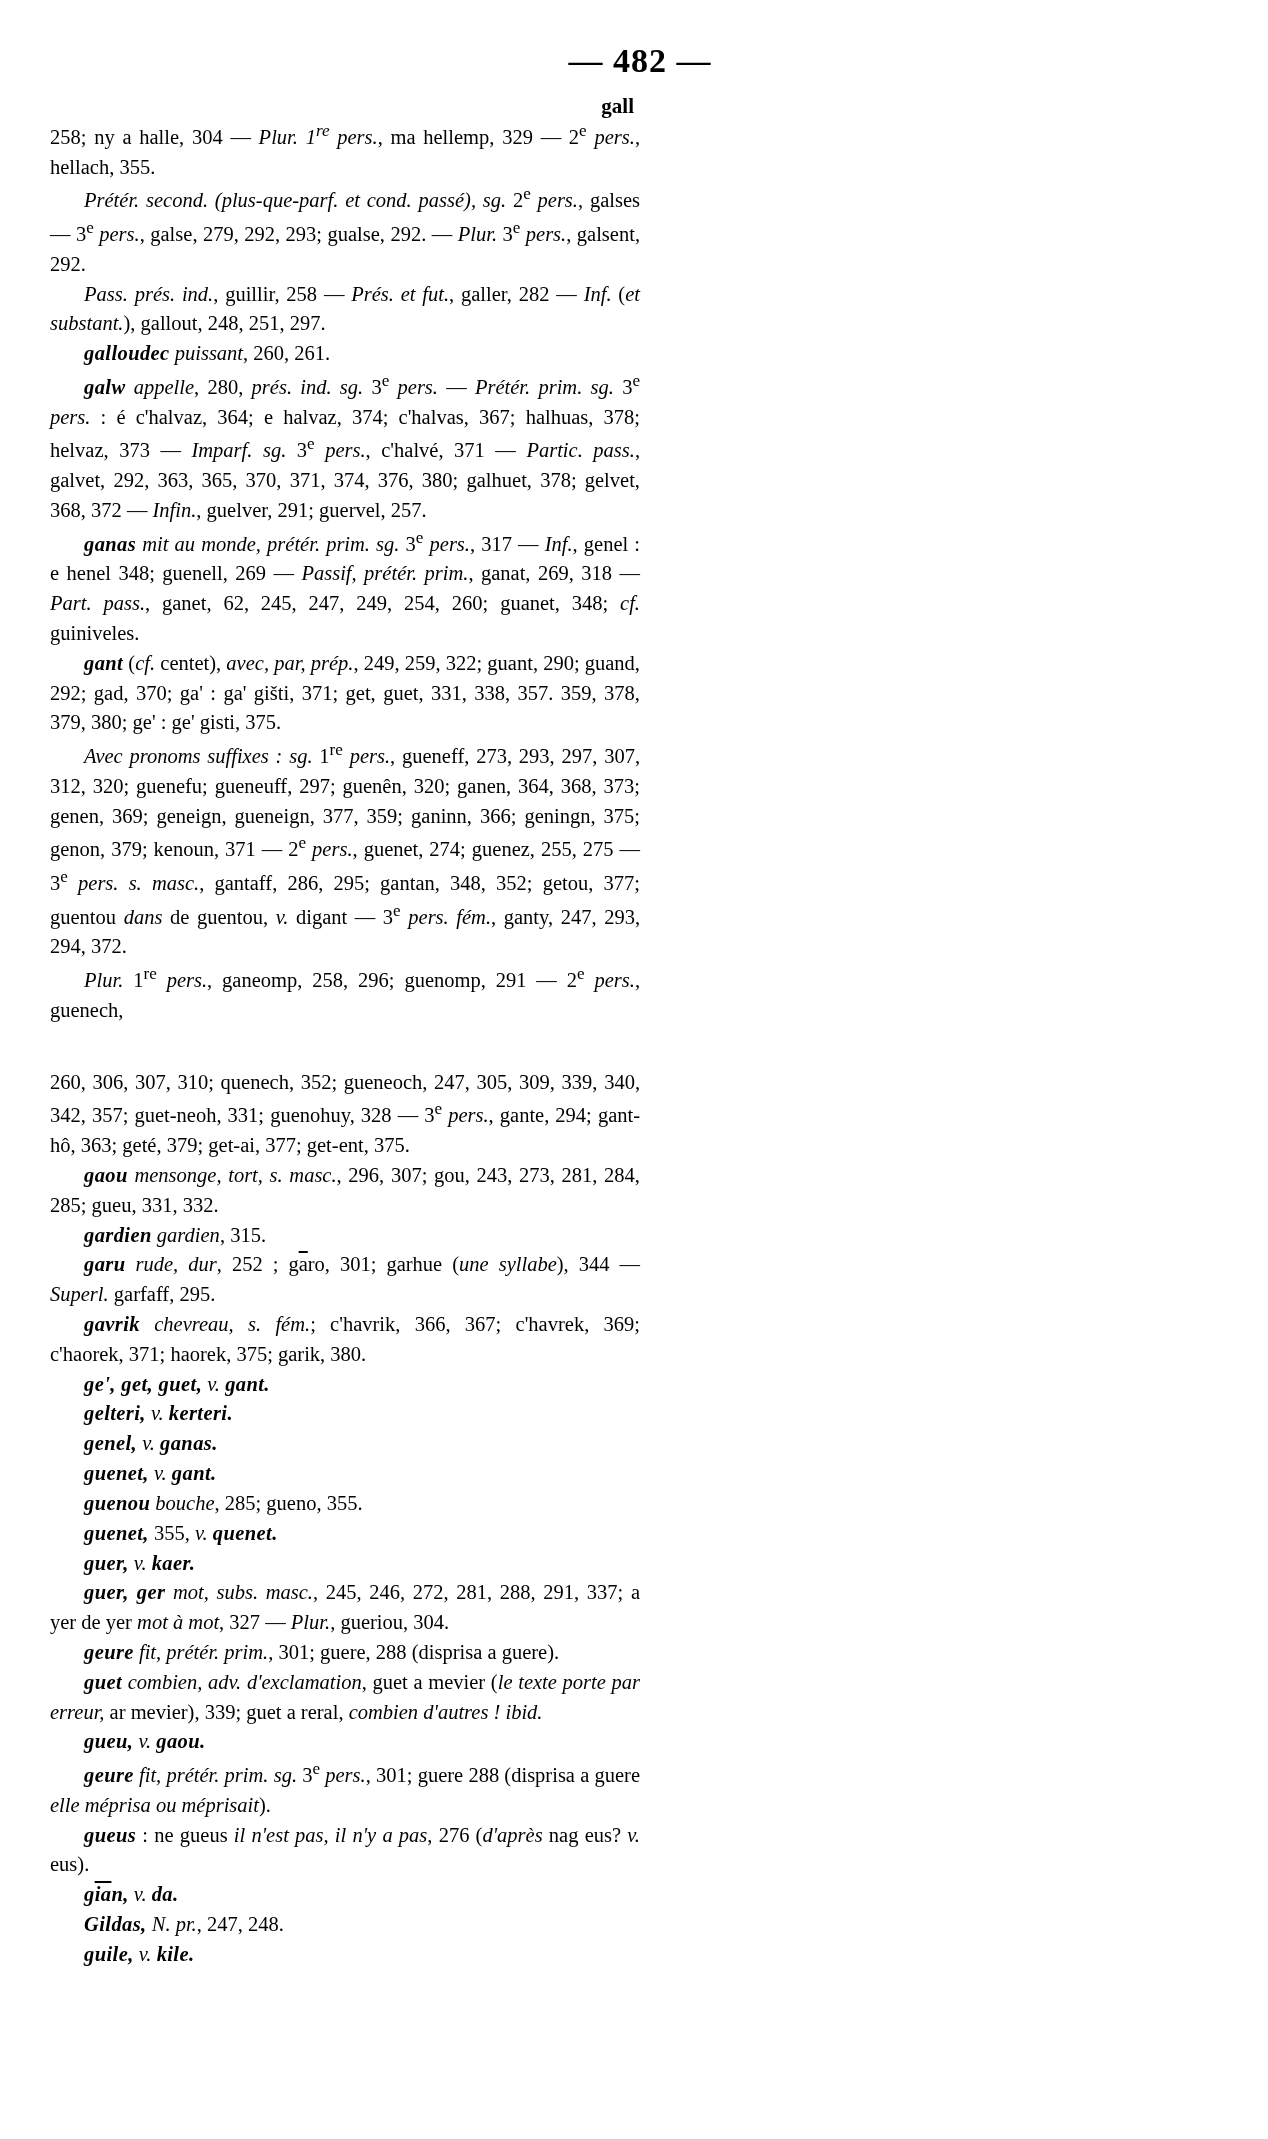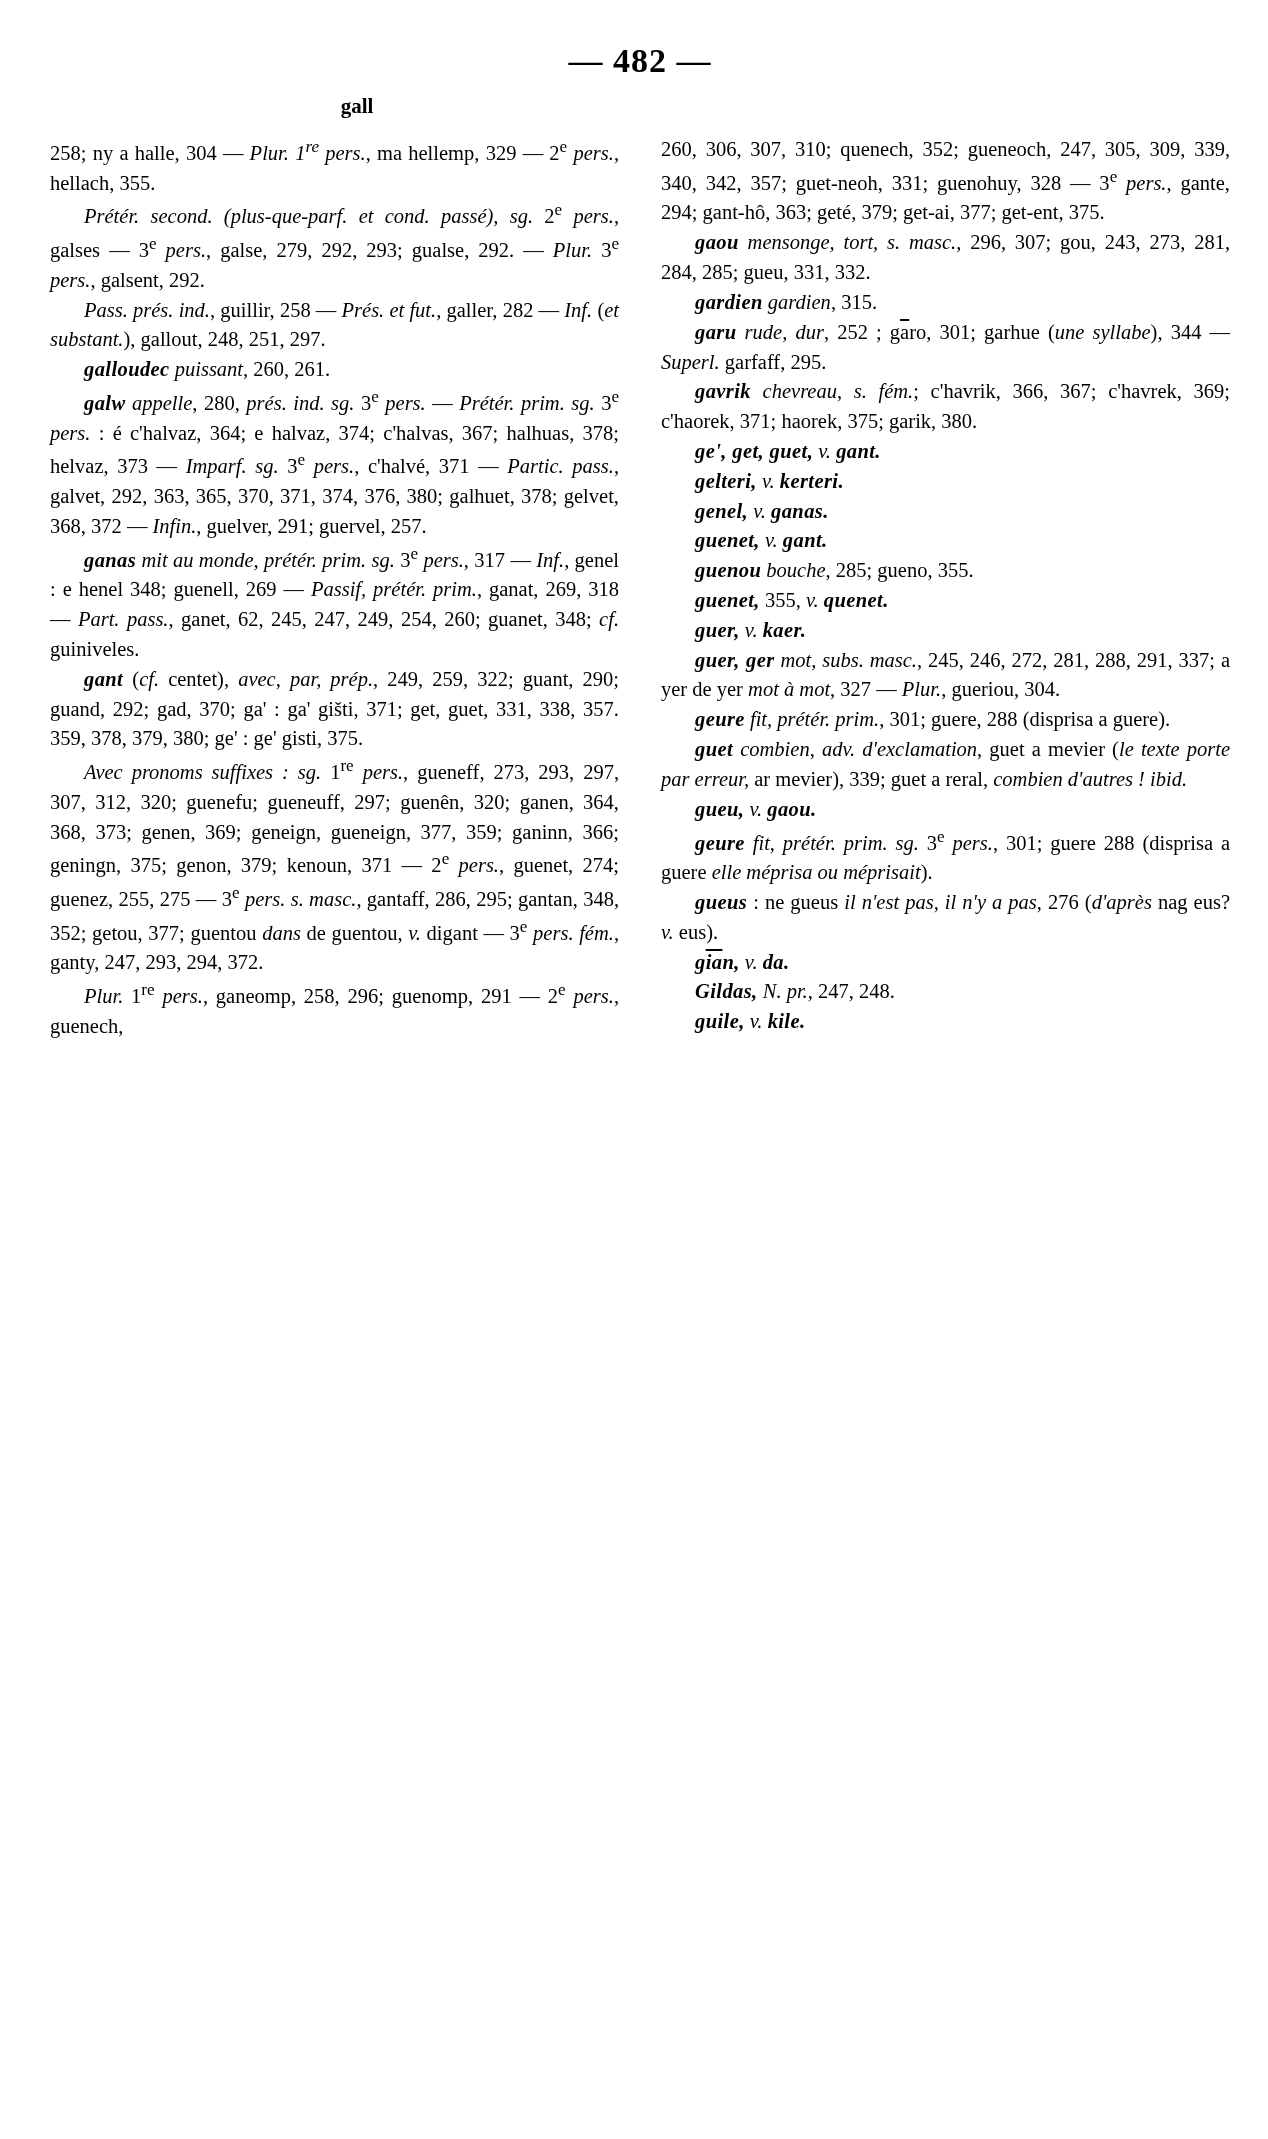--- a/index.html
+++ b/index.html
@@ -36,29 +36,29 @@
     padding: 0 80px;
     box-sizing: border-box;
   }
   .headword {
     width: 50%;
     text-align: center;
     font-size: 21px;
     font-weight: bold;
     font-family: "Liberation Serif", serif;
   }
-  .headword.left { padding-right: 120px; }
+  .headword.left { padding-right: 120px; text-align: right; }
   .headword.right { padding-left: 80px; }
 
   .columns {
     display: flex;
-    margin-top: 16px;
     padding: 0 38px 0 50px;
     box-sizing: border-box;
     gap: 42px;
+    flex-direction: column;
   }
   .col {
     width: 50%;
     font-size: 20.5px;
     line-height: 1.455;
     text-align: justify;
     text-justify: inter-word;
     font-family: "Liberation Serif", serif;
     -webkit-hyphens: none;
     hyphens: none;

